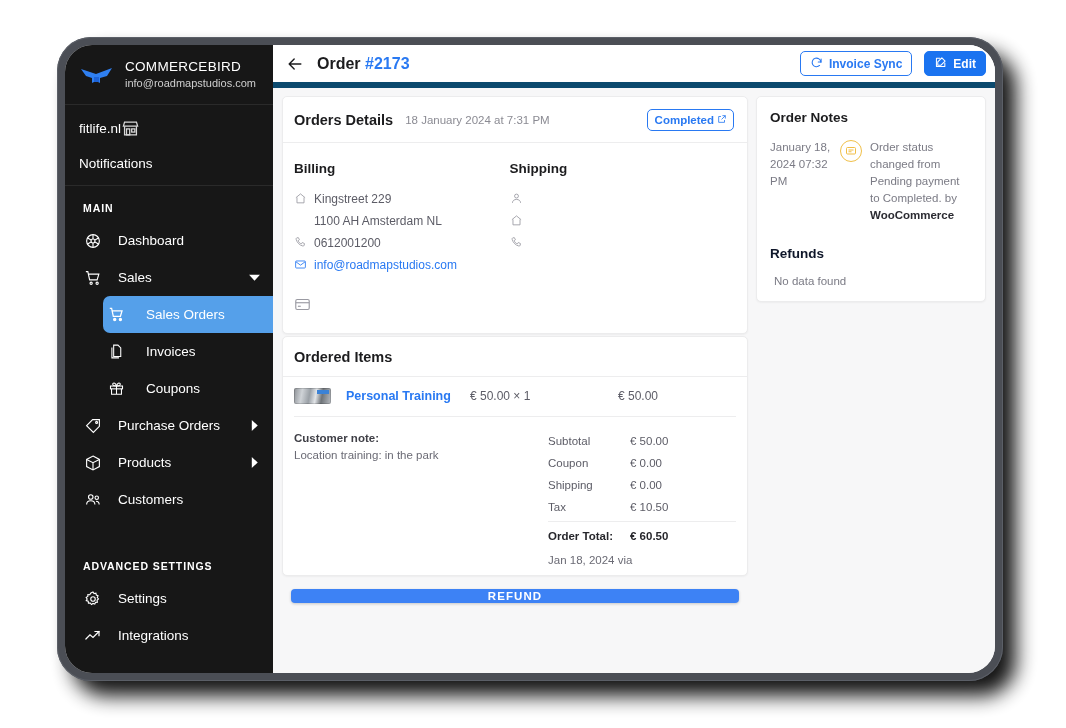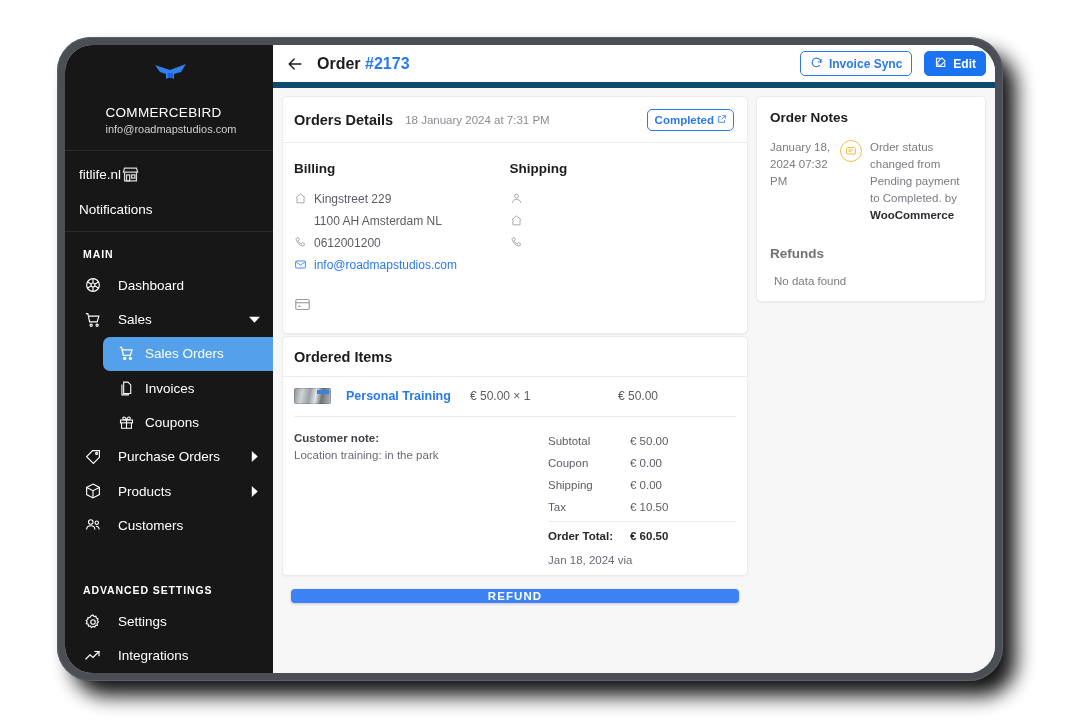--- a/index.html
+++ b/index.html
@@ -44,21 +44,20 @@
     width: 208px; flex: 0 0 208px;
     background: #171717;
     color: #fff;
     display: flex; flex-direction: column;
     overflow: hidden;
   }
   .brand {
     display: flex; align-items: center; gap: 10px;
     padding: 14px 10px 14px 14px;
     border-bottom: 1px solid #2a2a2a;
-    flex-direction: column;
   }
   .brand-logo { width: 36px; height: 24px; flex: 0 0 36px; }
   .brand-name { font-size: 13.5px; letter-spacing: .3px; line-height: 1.25; }
   .brand-mail { font-size: 11px; color: #cfcfcf; line-height: 1.3; }
 
   .store-row {
     display: flex; align-items: center; 
     padding: 14px 16px 13px 14px;
     font-size: 13.5px;
   }
@@ -87,22 +86,22 @@
     position: relative;
   }
   .nav-item .ic { width: 19px; height: 19px; flex: 0 0 19px; display:flex; align-items:center; justify-content:center; }
   .nav-item .lbl { flex: 1; }
   .nav-item .caret { width: 13px; height: 13px; flex: 0 0 13px; }
 
   .nav-sub {
     margin-left: 38px;
     height: 37px;
     border-radius: 7px 0 0 7px;
-    padding-left: 14px;
-    gap: 9px;
+    padding-left: 4px;
+    gap: 20px;
   }
   .nav-sub.active { background: #55a0ea; }
 
   
   #main { flex: 1; display: flex; flex-direction: column; min-width: 0; background: #f7f7f8; }
 
   #topbar {
     height: 43px; flex: 0 0 43px;
     background: #fff;
     border-bottom: 6px solid #0c4a6e;
@@ -229,21 +228,21 @@
   .note-row { display: flex; gap: 8px; align-items: flex-start; }
   .note-date { width: 62px; flex: 0 0 62px; font-size: 11.5px; color: #7b7b85; line-height: 17px; }
   .note-badge {
     width: 22px; height: 22px; flex: 0 0 22px;
     border-radius: 50%; border: 1.3px solid #f0c04a;
     display: flex; align-items: center; justify-content: center;
     margin-top: 1px;
   }
   .note-body { flex: 1; font-size: 11.5px; color: #7b7b85; line-height: 17px; }
   .note-body b { color: #2b2b32; }
-  .refunds-title { font-size: 13.5px; font-weight: 700; color: #737373; margin: 22px 0 0 0; }
+  .refunds-title { font-size: 13.5px; font-weight: 700; color: #0f172a; margin: 22px 0 0 0; }
   .refunds-empty { font-size: 11.5px; color: #7b7b85; padding: 14px 0 0 4px; }
 </style>
 </head>
 <body>
 
 <div id="device-shadow"></div>
 <div id="device-frame"></div>
 
 <div id="device-screen">
 

